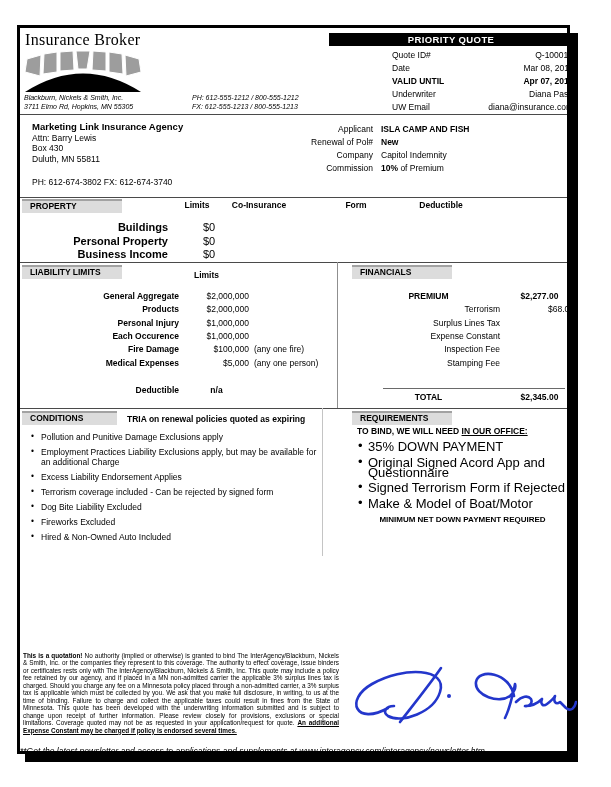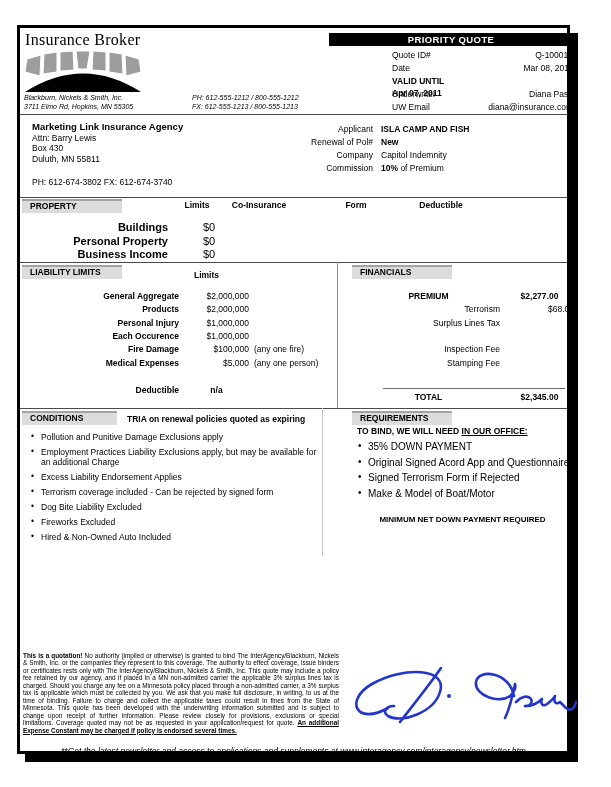--- a/index.html
+++ b/index.html
@@ -14,21 +14,21 @@
     background:#fff; border:3px solid #000; box-shadow:8px 8px 0 0 #000;padding-left:12px;
   }
   .hline { position:absolute; height:0; border-top:1px solid #4a4a4a; }
   .vline { position:absolute; width:0; border-left:1px solid #8f8f8f; }
   .vline.light { border-left-color:#c4c4c4; }
   .sec-box {
     position:absolute; width:100px; height:14px; background:#dcdcdc;
     border-top:2px solid #a2a2a2; font-weight:bold; font-size:8.5px;
     line-height:11px; padding-left:8px; white-space:nowrap;
   }
-  .b { font-weight:bold;flex-direction:column; }
+  .b { font-weight:bold; }
   
   .logo-title { position:absolute; left:5px; top:3px; font-family:"Liberation Serif","DejaVu Serif",serif; font-size:16px; letter-spacing:.3px; }
   .logo-svg { position:absolute; left:4px; top:21px; }
   .firm { position:absolute; top:66px; font-size:7px; font-style:italic; line-height:8.5px; white-space:nowrap; }
   .banner {
     position:absolute; left:309px; top:5px; width:244px; height:13px;
     background:#000; color:#fff; font-size:9.5px; font-weight:bold;
     text-align:center; line-height:13px; letter-spacing:.4px;
   }
   .qrow { position:absolute; left:372px; width:181px; height:13px; font-size:8.5px; display:flex; justify-content:space-between; line-height:12px; }
@@ -57,28 +57,28 @@
   .frow .v { position:absolute; left:473px; width:69px; text-align:right; }
   .frow.b .l, .frow.b .v { font-weight:bold;text-align:center; }
   
   .cond-note { position:absolute; left:107px; top:386px; font-size:8.5px; font-weight:bold; }
   .clist { position:absolute; left:10px; top:404px; width:292px; }
   .citem { position:relative; padding-left:11px; margin-bottom:5px; font-size:8.5px; line-height:10px; }
   .citem::before { content:"\2022"; position:absolute; left:1px; top:-1px; }
   .req-hdr { position:absolute; left:337px; top:398px; font-size:8.5px; font-weight:bold; }
   .req-hdr .u { text-decoration:underline; }
   .rlist { position:absolute; left:337px; top:414px; width:214px; }
-  .ritem { position:relative; padding-left:11px; margin-bottom:5.5px; font-size:10px; line-height:10px; }
+  .ritem { position:relative; padding-left:11px; margin-bottom:5.5px; font-size:13px; line-height:10px; }
   .ritem::before { content:"\2022"; position:absolute; left:1px; top:-1px; }
   .req-footer { position:absolute; left:332px; top:487px; width:221px; text-align:center; font-size:8px; font-weight:bold; }
   
   .disclaimer { position:absolute; left:3px; top:624px; width:316px; font-size:6.4px; line-height:7.45px; text-align:justify; }
   .disclaimer .em { font-weight:bold; text-decoration:underline; }
   .signature { position:absolute; left:322px; top:628px; }
-  .footer-note { position:absolute; left:0; right:0; top:718px; text-align:center; font-style:italic; font-size:8.5px; }
+  .footer-note { position:absolute; left:0; right:0; top:718px; font-style:italic; font-size:8.5px; }
 </style>
 </head>
 <body>
 
 <div class="page">
 
   <div class="logo-title">Insurance Broker</div>
   <svg class="logo-svg" width="118" height="43" viewBox="0 0 118 43">
     <g fill="#9d9d9d" stroke="#ffffff" stroke-width="1">
       <polygon points="3,10 17,6 16,27 1,23"></polygon>
@@ -213,20 +213,24 @@
     <span class="v">$2,277.00</span>
   </div>
   <div class="frow" style="top:276px">
     <span class="l">Terrorism</span>
     <span class="v">$68.00</span>
   </div>
   <div class="frow" style="top:290px">
     <span class="l">Surplus Lines Tax</span>
     <span class="v"></span>
   </div>
+  <div class="frow" style="top:303px">
+    <span class="l">Expense Constant</span>
+    <span class="v"></span>
+  </div>
   <div class="frow" style="top:316px">
     <span class="l">Inspection Fee</span>
     <span class="v"></span>
   </div>
   <div class="frow" style="top:330px">
     <span class="l">Stamping Fee</span>
     <span class="v"></span>
   </div>
   <div class="hline" style="left:363px;width:182px;top:360px;border-top-color:#6a6a6a"></div>
   <div class="frow b" style="top:364px">

